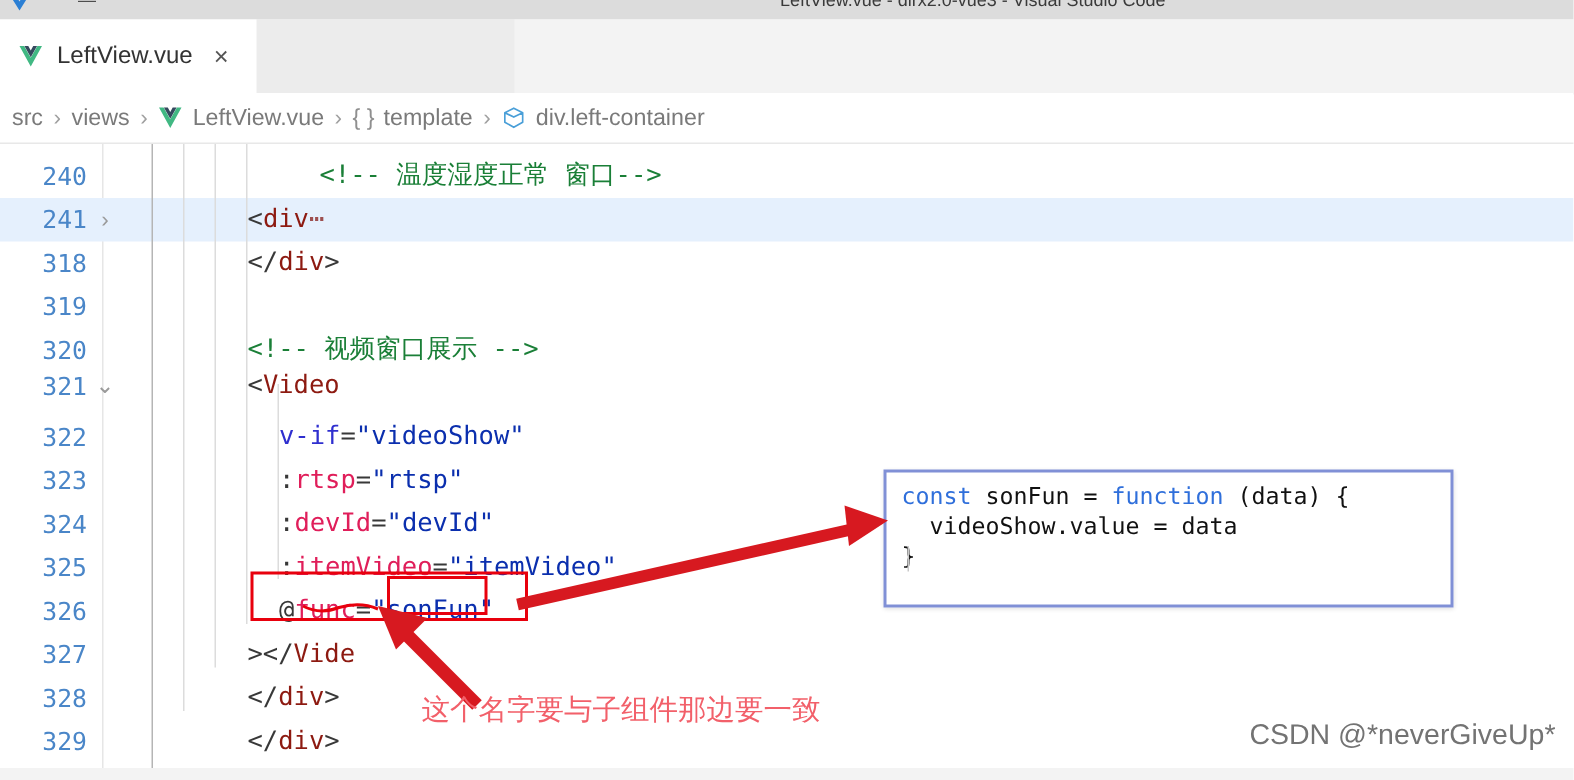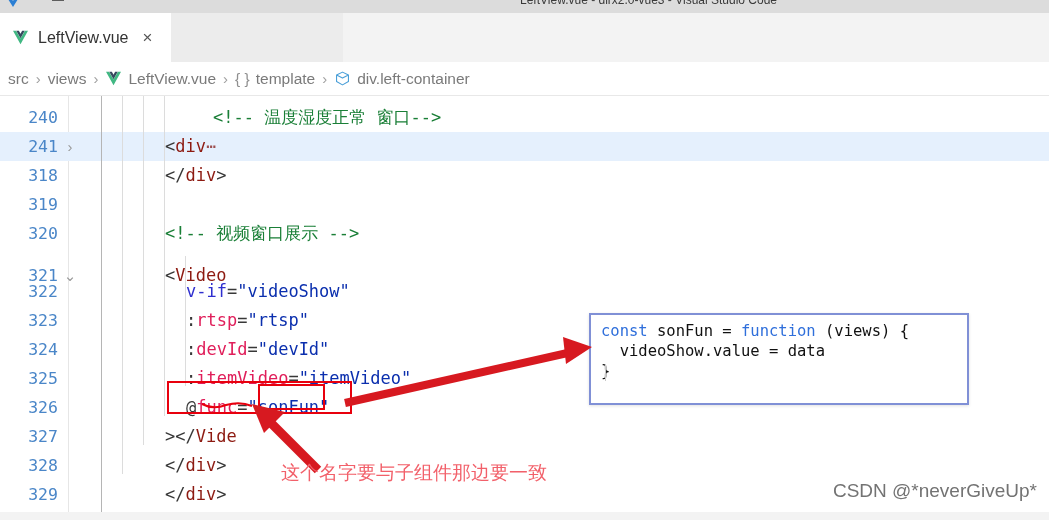--- a/index.html
+++ b/index.html
@@ -275,21 +275,21 @@
         <span class="codetext" style="left: 165px;"><span class="tok-punct">&lt;/</span><span class="tok-tag">div</span><span class="tok-punct">&gt;</span></span>
       </div>
       <div class="code-line" style="top: 94px;">
         <span class="lineno">319</span>
         <span class="codetext" style="left: 165px;"></span>
       </div>
       <div class="code-line" style="top: 123px;">
         <span class="lineno">320</span>
         <span class="codetext" style="left: 165px;"><span class="tok-comment">&lt;!-- 视频窗口展示 --&gt;</span></span>
       </div>
-      <div class="code-line" style="top: 165px;">
+      <div class="code-line" style="top: 147px;">
         <span class="lineno">321</span>
         <span class="fold">⌄</span>
         <span class="codetext" style="left: 165px;"><span class="tok-punct">&lt;</span><span class="tok-tag">Video</span></span>
       </div>
       <div class="code-line" style="top: 181px;">
         <span class="lineno">322</span>
         <span class="codetext" style="left: 186px;"><span class="tok-dir">v-if</span><span class="tok-punct">=</span><span class="tok-str">"videoShow"</span></span>
       </div>
       <div class="code-line" style="top: 210px;">
         <span class="lineno">323</span>
@@ -336,21 +336,21 @@
 <div class="redbox" style="left:167px; top:381px; width:185px; height:33px;"></div>
 <div class="redbox-inner" style="left:258px; top:384px; width:67px; height:26px;"></div>
 
 <svg class="squiggle" style="left:200px; top:400px;" width="54" height="10">
   <path d="M2 4 Q 13 10 26 5 Q 40 1 52 6" fill="none" stroke="#e8000d" stroke-width="2"></path>
 </svg>
 
 <div class="popup">
   <div class="popup-guide"></div>
   <div id="popup-host">
-      <div class="popup-line"><span class="pk-kw">const</span><span class="pk-plain"> sonFun = </span><span class="pk-kw">function</span><span class="pk-plain"> (views) {</span></div>
+      <div class="popup-line"><span class="pk-kw">const</span><span class="pk-plain"> sonFun = </span><span class="pk-kw">function</span><span class="pk-plain"> (data) {</span></div>
       <div class="popup-line"><span class="pk-plain">  videoShow.value = data</span></div>
       <div class="popup-line"><span class="pk-plain">}</span></div>
     </div>
 </div>
 
 <svg class="overlay">
 
   <g>
     <path d="M345 403 L572 352" stroke="#d71920" stroke-width="8" stroke-linecap="butt" fill="none"></path>
     <path d="M592 347 L563 337 L566 364 Z" fill="#d71920"></path>

